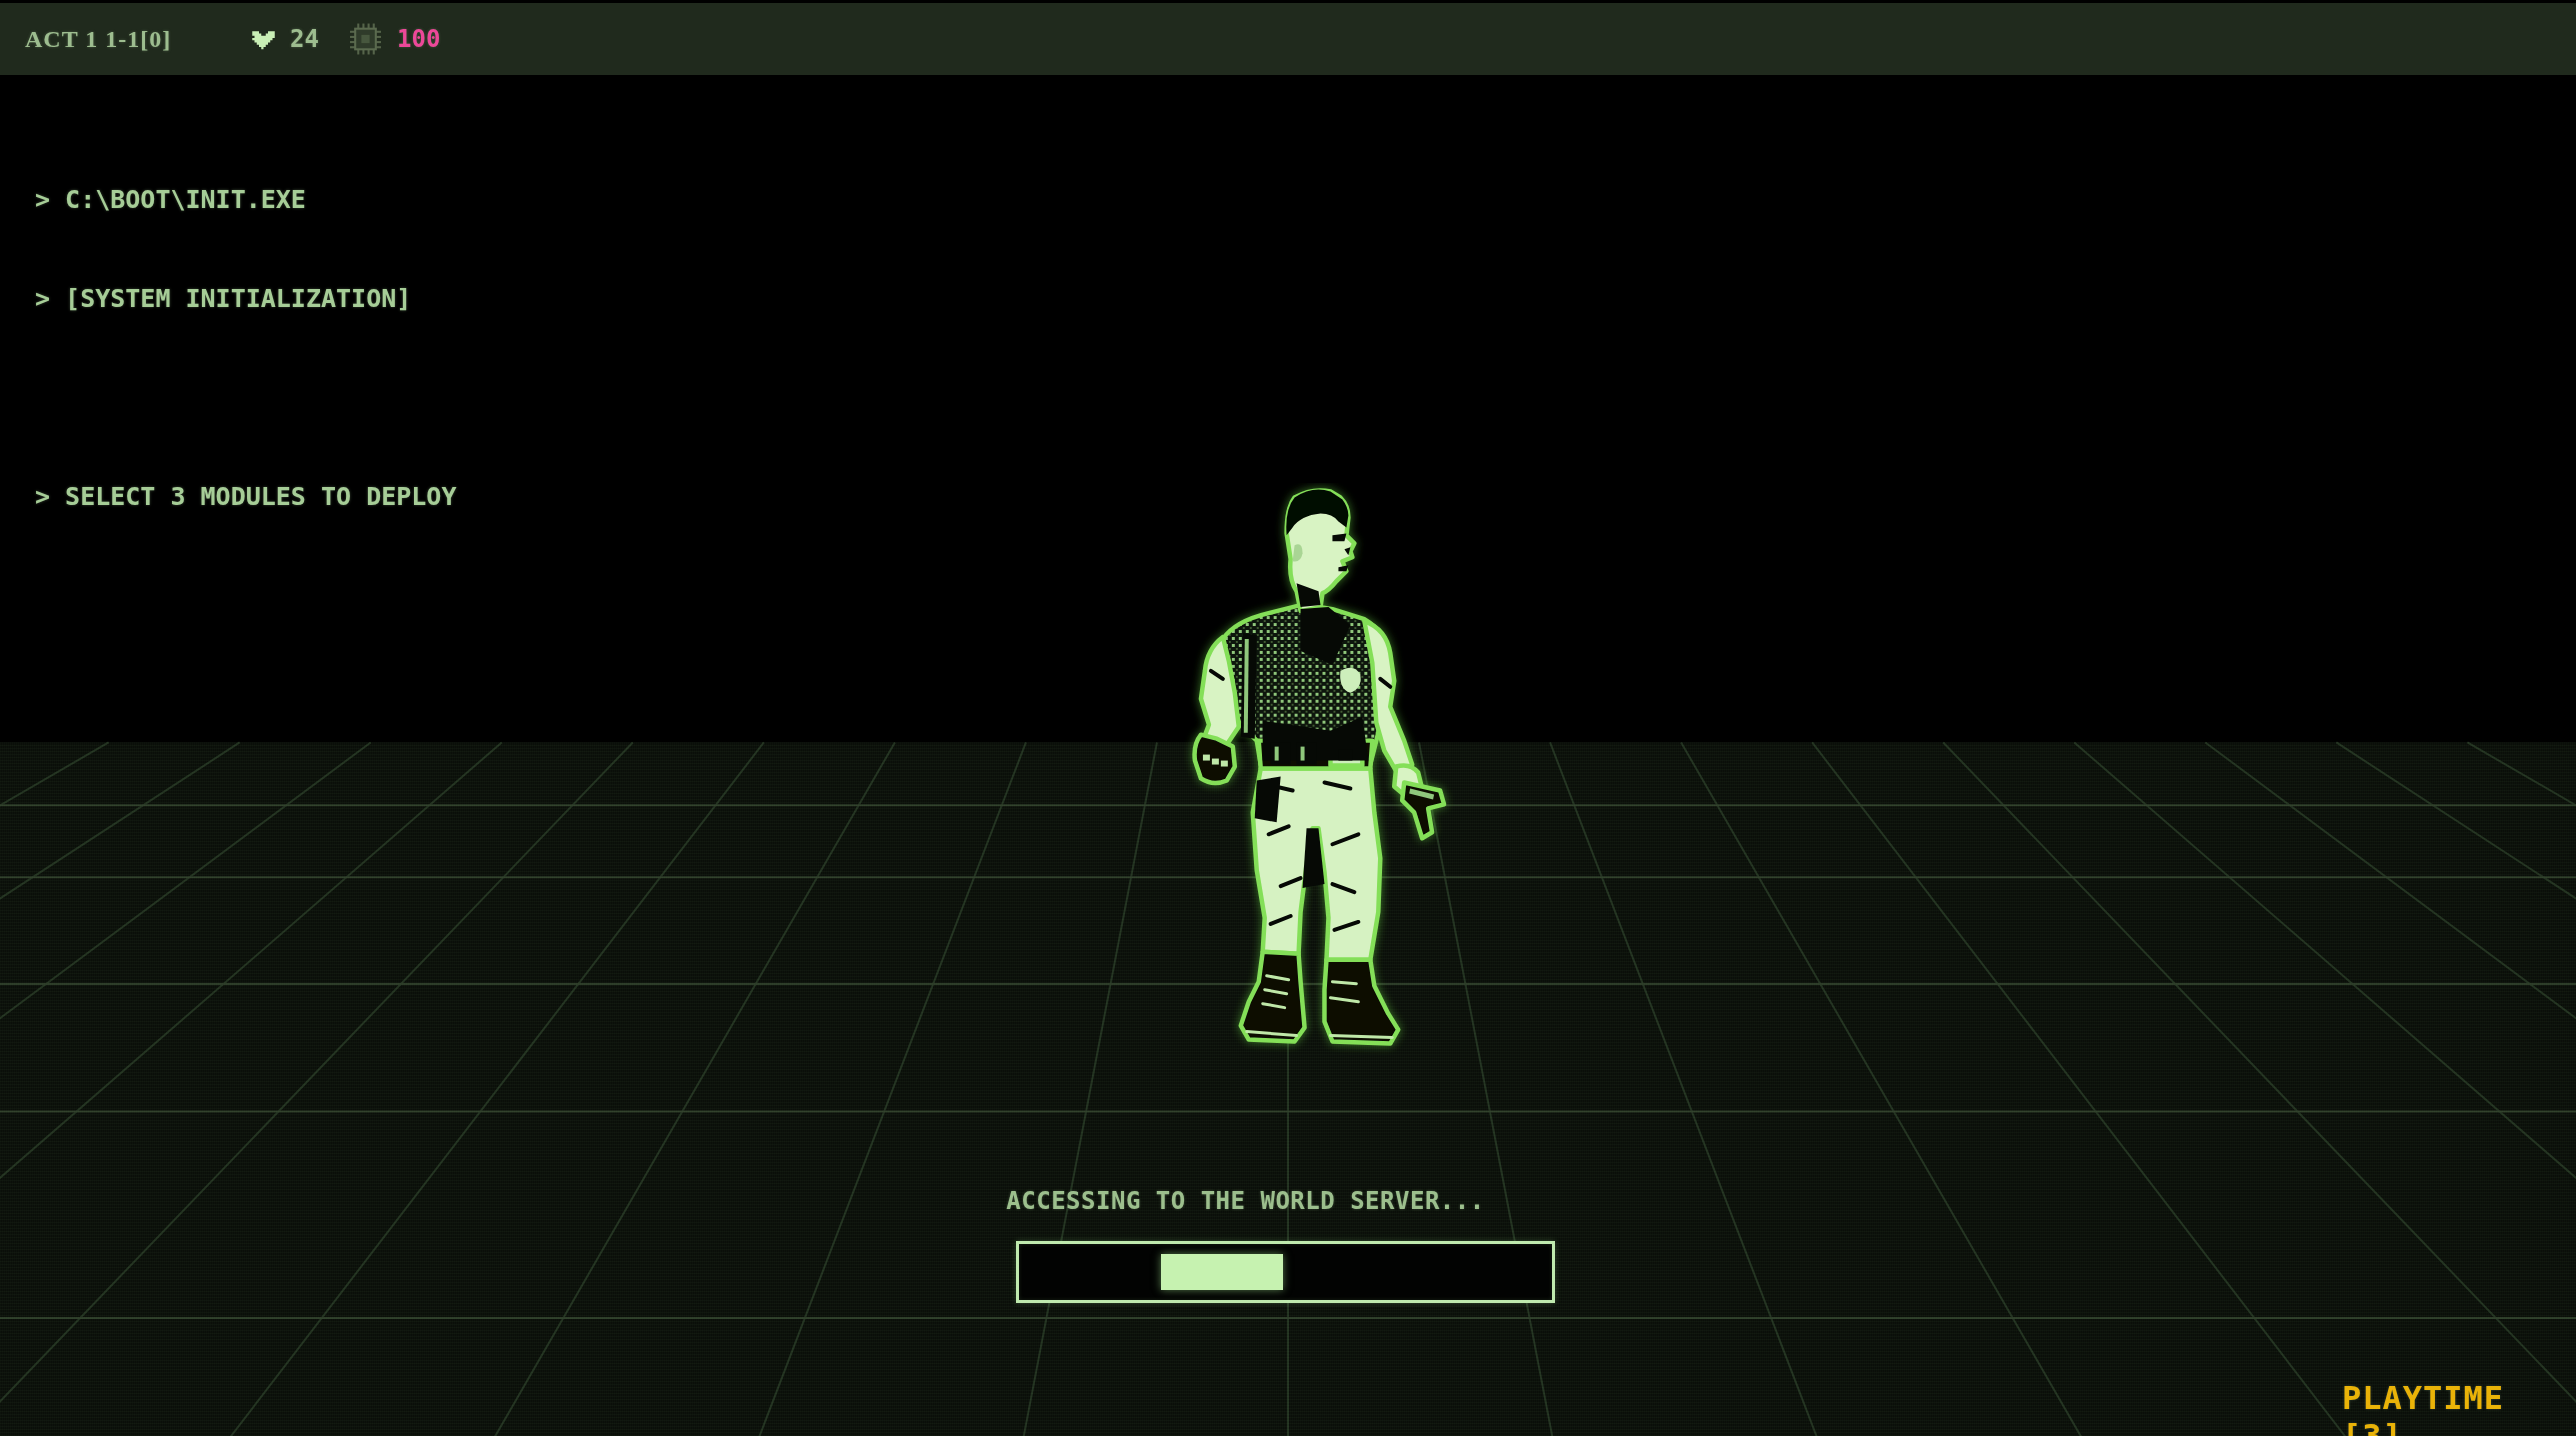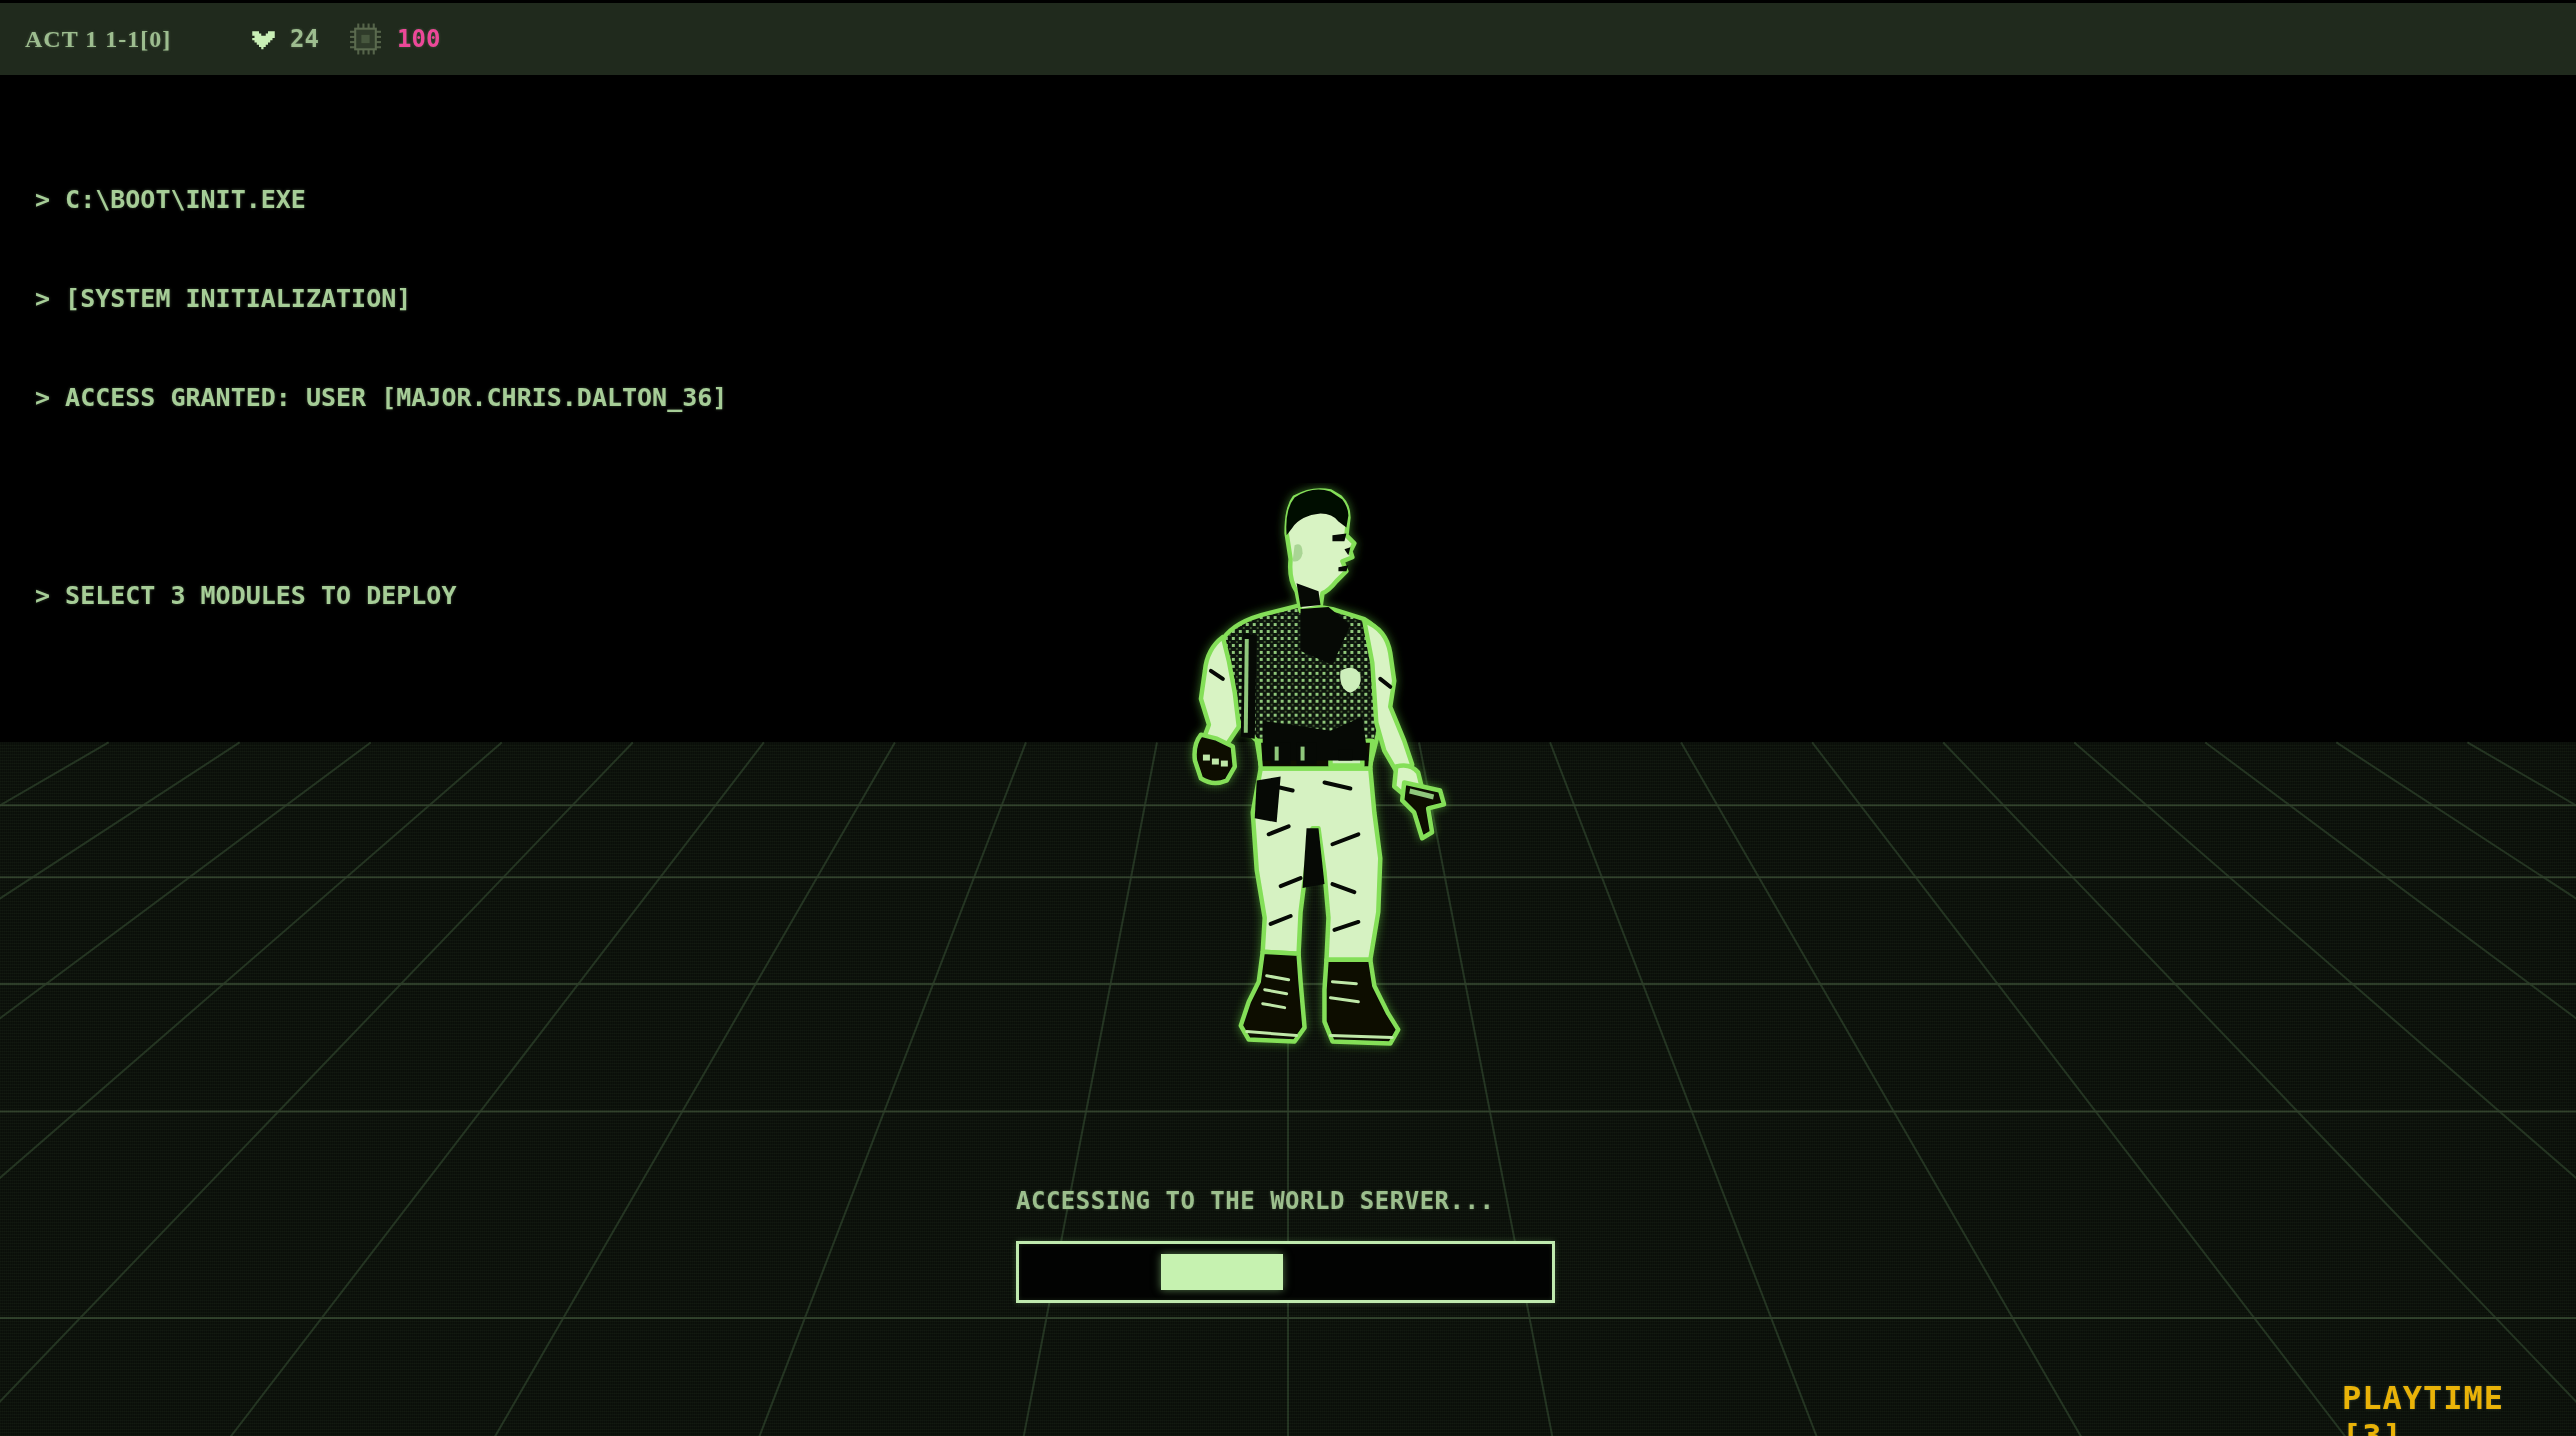--- a/index.html
+++ b/index.html
@@ -48,22 +48,22 @@
     font-size:25px; font-weight:bold; line-height:33px; white-space:pre;
     color:#a6cd97; text-shadow:0 0 3px rgba(166,205,151,.35);
   }
   .terminal .tline { height:33px; }
 
   
   .character { position:absolute; left:1183px; top:483px; width:275px; height:583px; z-index:2; }
 
   
   .loading-label {
-    position:absolute; left:1016px; top:1187px; width:539px; z-index:3;
-    text-align:left; font-size:24px; font-weight:bold; color:#9cbf8d;
+    position:absolute; left:976px; top:1187px; width:539px; z-index:3;
+    text-align:center; font-size:24px; font-weight:bold; color:#9cbf8d;
     text-shadow:0 0 3px rgba(156,191,141,.35); letter-spacing:0.5px;
   }
   .progress-bar {
     position:absolute; left:1016px; top:1241px; width:539px; height:62px; z-index:3;
     border:3px solid #bfeaae; background:#020302;
     box-shadow:0 0 6px rgba(160,230,140,.25), inset 0 0 4px rgba(160,230,140,.15);
   }
   .progress-fill {
     position:absolute; top:10px; height:36px; background:#c6f2b0;
     box-shadow:0 0 8px rgba(170,240,150,.5);
@@ -142,21 +142,20 @@
       </g>
       <rect x="6" y="6" width="20" height="20" fill="#2f3b2a" stroke="#5a6a4e" stroke-width="2"></rect>
       <rect x="12" y="12" width="8" height="8" fill="#47573e"></rect>
     </svg>
     <div class="credits">100</div>
   </div>
 
   <div class="terminal">
     <div class="tline">&gt; C:\BOOT\INIT.EXE</div>
     <div class="tline">&gt; [SYSTEM INITIALIZATION]</div>
-    <div class="tline">&gt; ACCESS GRANTED: USER [MAJOR.CHRIS.DALTON_36]</div>
     <div class="tline"></div>
     <div class="tline">&gt; SELECT 3 MODULES TO DEPLOY</div>
     <div class="tline"></div>
   </div>
 
   <svg class="character" viewBox="0 0 276 584">
     <defs>
       <filter id="glow" x="-30%" y="-30%" width="160%" height="160%">
         <feDropShadow dx="0" dy="0" stdDeviation="5" flood-color="#63d13e" flood-opacity="0.55"></feDropShadow>
       </filter>

